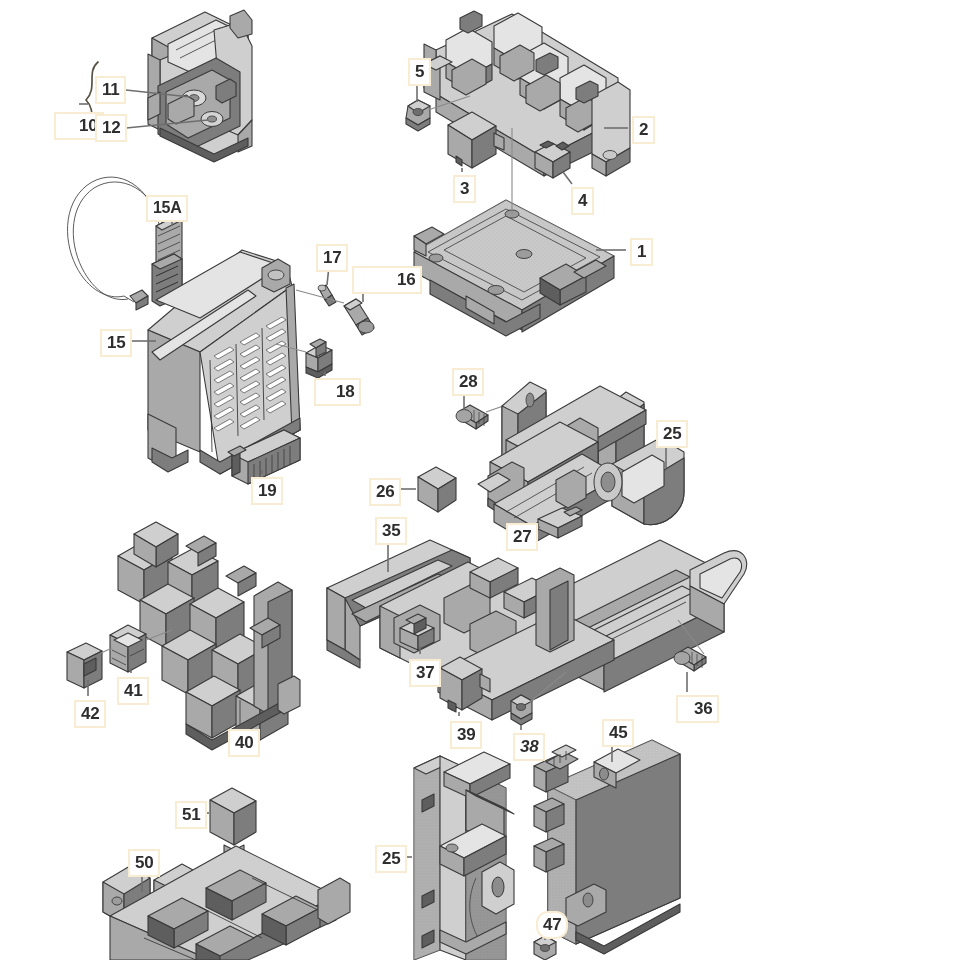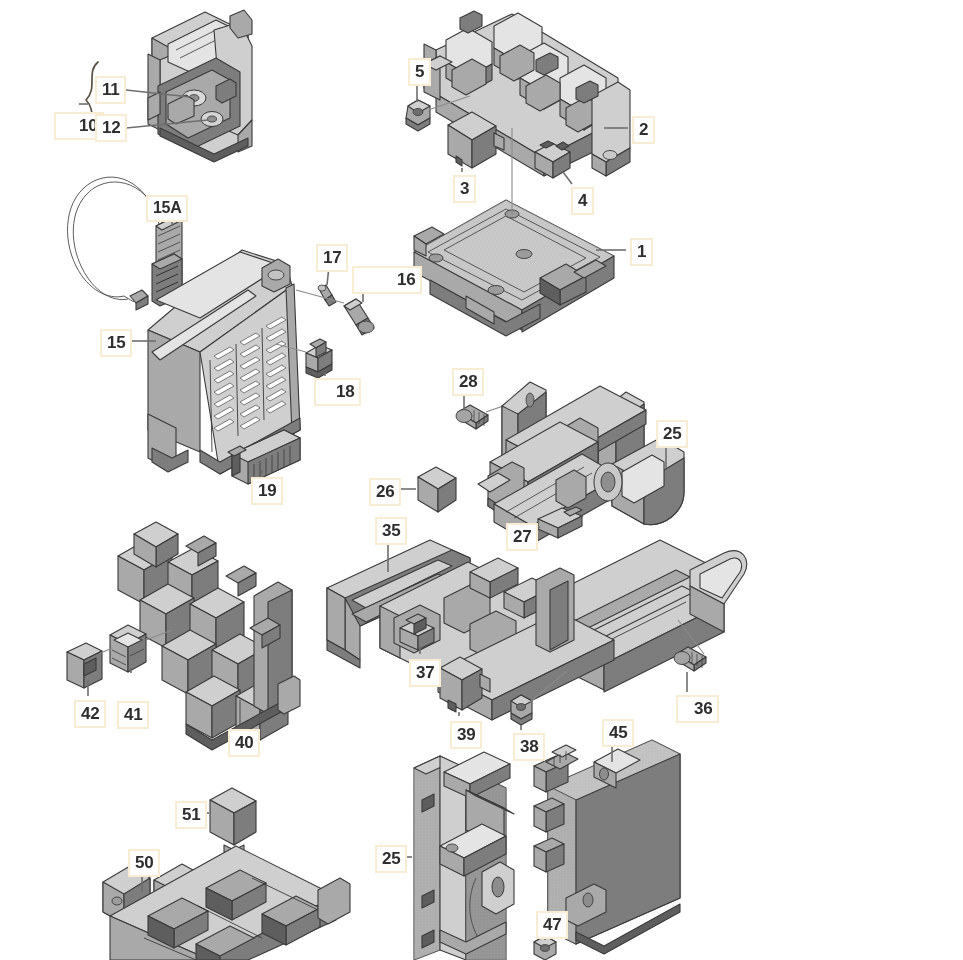--- a/index.html
+++ b/index.html
@@ -755,25 +755,25 @@
   <div class="callout" style="left:316px; top:244px;">17</div>
   <div class="callout" style="left:352px; top:266px;padding-left:43px;">16</div>
   <div class="callout" style="left:314px; top:378px;padding-left:20px;">18</div>
   <div class="callout" style="left:251px; top:477px;">19</div>
   <div class="callout" style="left:452px; top:368px;">28</div>
   <div class="callout" style="left:656px; top:420px;">25</div>
   <div class="callout" style="left:369px; top:478px;">26</div>
   <div class="callout" style="left:494px; top:523px;margin-left:12px;">27</div>
   <div class="callout" style="left:375px; top:517px;">35</div>
   <div class="callout" style="left:74px;  top:700px;">42</div>
-  <div class="callout" style="left:117px; top:677px;margin-top:24px;">41</div>
+  <div class="callout" style="left:117px; top:677px;">41</div>
   <div class="callout" style="left:228px; top:729px;">40</div>
   <div class="callout" style="left:409px; top:659px;">37</div>
   <div class="callout" style="left:450px; top:721px;">39</div>
-  <div class="callout" style="left:513px; top:733px;">38</div>
+  <div class="callout" style="left:513px; top:733px;font-style:italic;">38</div>
   <div class="callout" style="left:676px; top:695px;padding-left:16px;">36</div>
   <div class="callout" style="left:602px; top:719px;">45</div>
   <div class="callout" style="left:375px; top:845px;">25</div>
-  <div class="callout" style="left:536px; top:911px;">47</div>
+  <div class="callout" style="left:536px; top:911px;border-radius:12px;">47</div>
   <div class="callout" style="left:175px; top:801px;">51</div>
   <div class="callout" style="left:128px; top:849px;">50</div>
 
 </div>
 
 </body></html>

